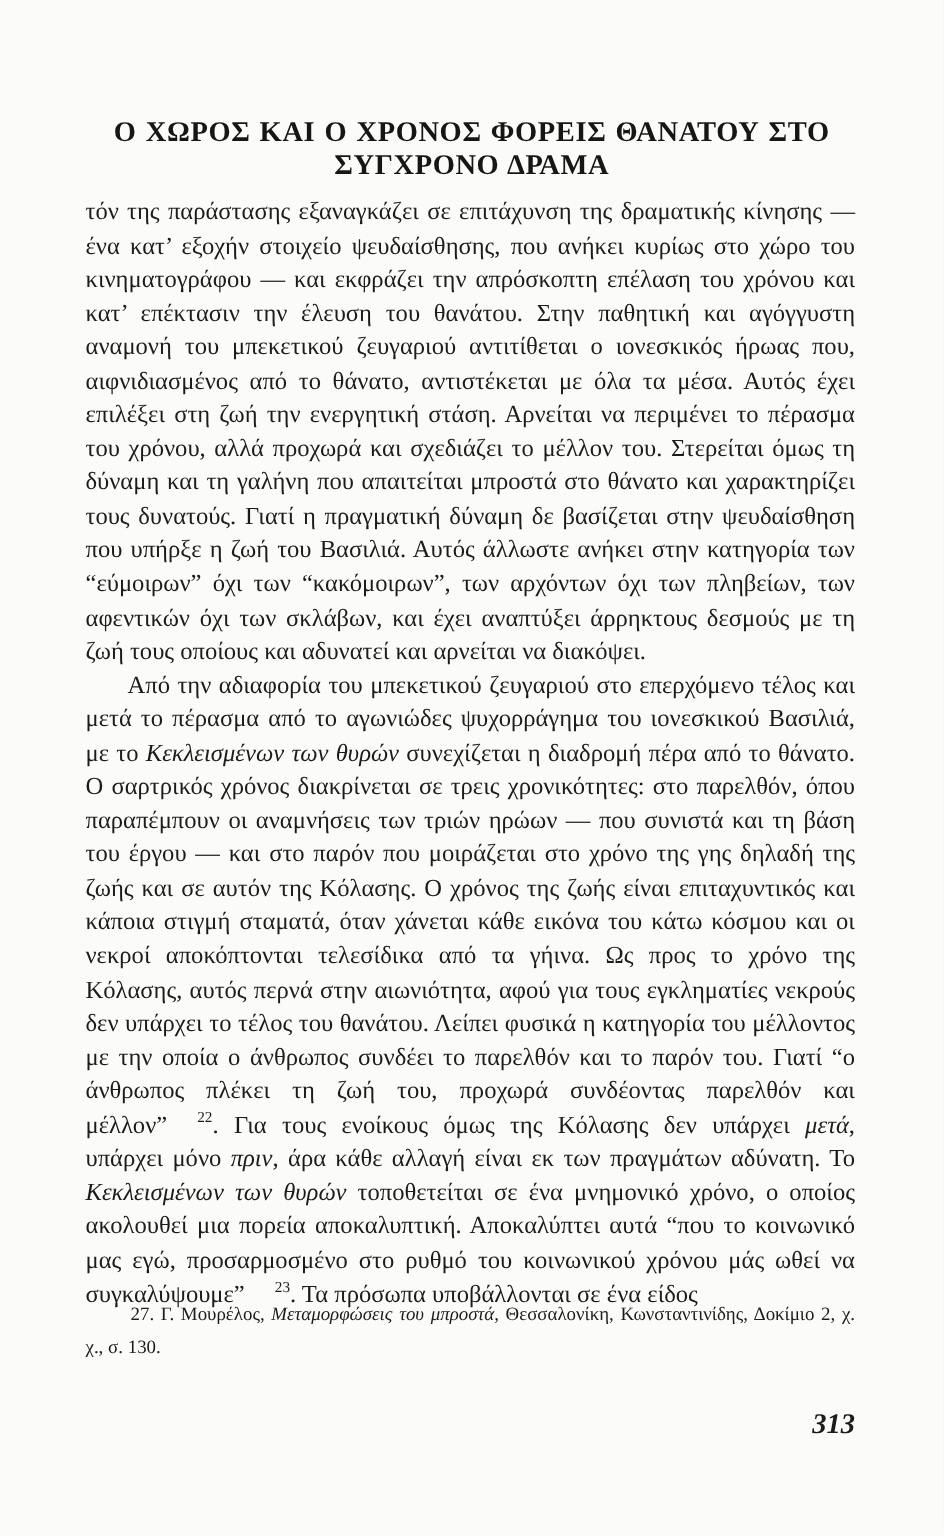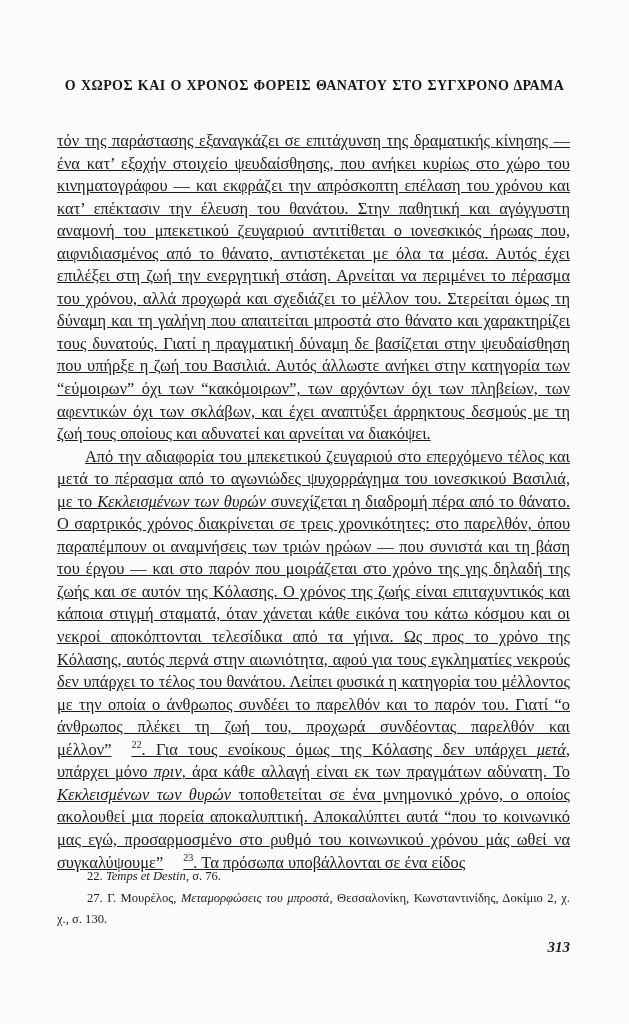--- a/index.html
+++ b/index.html
@@ -14,73 +14,72 @@
     background: #fbfbf9;
     color: #1c1c1c;
     overflow: hidden;
     box-sizing: border-box;
   }
   .heading {
     position: absolute;
     top: 78px; left: 30px; right: 30px;
     margin: 0;
     text-align: center;
-    font-size: 14px;
+    font-size: 19px;
     font-weight: bold;
     letter-spacing: 0.4px;
     word-spacing: 1px;
     color: #161616;
   }
   .body-text {
     position: absolute;
     top: 130px; left: 57px;
     width: 513px;
     font-size: 16.4px;
     line-height: 22.55px;
     text-align: justify;
   }
-  .para { margin: 0; text-decoration: underline; }
+  .para { margin: 0; }
   .para.indent { text-indent: 28px; }
   .it { font-style: italic; }
   .sup {
     vertical-align: super;
     font-size: 0.62em;
     line-height: 0;
     padding-left: 20px;
   }
   .footnotes {
     position: absolute;
     top: 866px; left: 57px;
     width: 513px;
     font-size: 12.6px;
     line-height: 21.5px;
     text-align: justify;
   }
   .footnote { margin: 0; text-indent: 30px; }
   .page-number {
     position: absolute;
     top: 939px; right: 59px;
-    font-size: 15px;
+    font-size: 19px;
     font-style: italic;
     font-weight: bold;
     color: #1c1c1c;
   }
 </style>
 </head>
 <body>
 
 <div class="page">
 
   <h1 class="heading">Ο ΧΩΡΟΣ ΚΑΙ Ο ΧΡΟΝΟΣ ΦΟΡΕΙΣ ΘΑΝΑΤΟΥ ΣΤΟ ΣΥΓΧΡΟΝΟ ΔΡΑΜΑ</h1>
 
   <main class="body-text">
     <p class="para"><span>τόν της παράστασης εξαναγκάζει σε επιτάχυνση της δραματικής κίνησης — ένα κατ’ εξοχήν στοιχείο ψευδαίσθησης, που ανήκει κυρίως στο χώρο του κινηματογράφου — και εκφράζει την απρόσκοπτη επέλαση του χρόνου και κατ’ επέκτασιν την έλευση του θανάτου. Στην παθητική και αγόγγυστη αναμονή του μπεκετικού ζευγαριού αντιτίθεται ο ιονεσκικός ήρωας που, αιφνιδιασμένος από το θάνατο, αντιστέκεται με όλα τα μέσα. Αυτός έχει επιλέξει στη ζωή την ενεργητική στάση. Αρνείται να περιμένει το πέρασμα του χρόνου, αλλά προχωρά και σχεδιάζει το μέλλον του. Στερείται όμως τη δύναμη και τη γαλήνη που απαιτείται μπροστά στο θάνατο και χαρακτηρίζει τους δυνατούς. Γιατί η πραγματική δύναμη δε βασίζεται στην ψευδαίσθηση που υπήρξε η ζωή του Βασιλιά. Αυτός άλλωστε ανήκει στην κατηγορία των “εύμοιρων” όχι των “κακόμοιρων”, των αρχόντων όχι των πληβείων, των αφεντικών όχι των σκλάβων, και έχει αναπτύξει άρρηκτους δεσμούς με τη ζωή τους οποίους και αδυνατεί και αρνείται να διακόψει.</span></p>
     <p class="para indent"><span>Από την αδιαφορία του μπεκετικού ζευγαριού στο επερχόμενο τέλος και μετά το πέρασμα από το αγωνιώδες ψυχορράγημα του ιονεσκικού Βασιλιά, με το </span><span class="it">Κεκλεισμένων των θυρών</span><span> συνεχίζεται η διαδρομή πέρα από το θάνατο. Ο σαρτρικός χρόνος διακρίνεται σε τρεις χρονικότητες: στο παρελθόν, όπου παραπέμπουν οι αναμνήσεις των τριών ηρώων — που συνιστά και τη βάση του έργου — και στο παρόν που μοιράζεται στο χρόνο της γης δηλαδή της ζωής και σε αυτόν της Κόλασης. Ο χρόνος της ζωής είναι επιταχυντικός και κάποια στιγμή σταματά, όταν χάνεται κάθε εικόνα του κάτω κόσμου και οι νεκροί αποκόπτονται τελεσίδικα από τα γήινα. Ως προς το χρόνο της Κόλασης, αυτός περνά στην αιωνιότητα, αφού για τους εγκληματίες νεκρούς δεν υπάρχει το τέλος του θανάτου. Λείπει φυσικά η κατηγορία του μέλλοντος με την οποία ο άνθρωπος συνδέει το παρελθόν και το παρόν του. Γιατί “ο άνθρωπος πλέκει τη ζωή του, προχωρά συνδέοντας παρελθόν και μέλλον”</span><span class="sup">22</span><span>. Για τους ενοίκους όμως της Κόλασης δεν υπάρχει </span><span class="it">μετά</span><span>, υπάρχει μόνο </span><span class="it">πριν</span><span>, άρα κάθε αλλαγή είναι εκ των πραγμάτων αδύνατη. Το </span><span class="it">Κεκλεισμένων των θυρών</span><span> τοποθετείται σε ένα μνημονικό χρόνο, ο οποίος ακολουθεί μια πορεία αποκαλυπτική. Αποκαλύπτει αυτά “που το κοινωνικό μας εγώ, προσαρμοσμένο στο ρυθμό του κοινωνικού χρόνου μάς ωθεί να συγκαλύψουμε”</span><span class="sup">23</span><span>. Τα πρόσωπα υποβάλλονται σε ένα είδος</span></p>
   </main>
 
   <footer class="footnotes">
-    <p class="footnote"><span>22. </span><span class="it">Temps et Destin</span><span>, σ. 76.</span></p>
     <p class="footnote"><span>27. Γ. Μουρέλος, </span><span class="it">Μεταμορφώσεις του μπροστά</span><span>, Θεσσαλονίκη, Κωνσταντινίδης, Δοκίμιο 2, χ. χ., σ. 130.</span></p>
   </footer>
 
   <div class="page-number">313</div>
 
 </div>
 
 </body></html>

